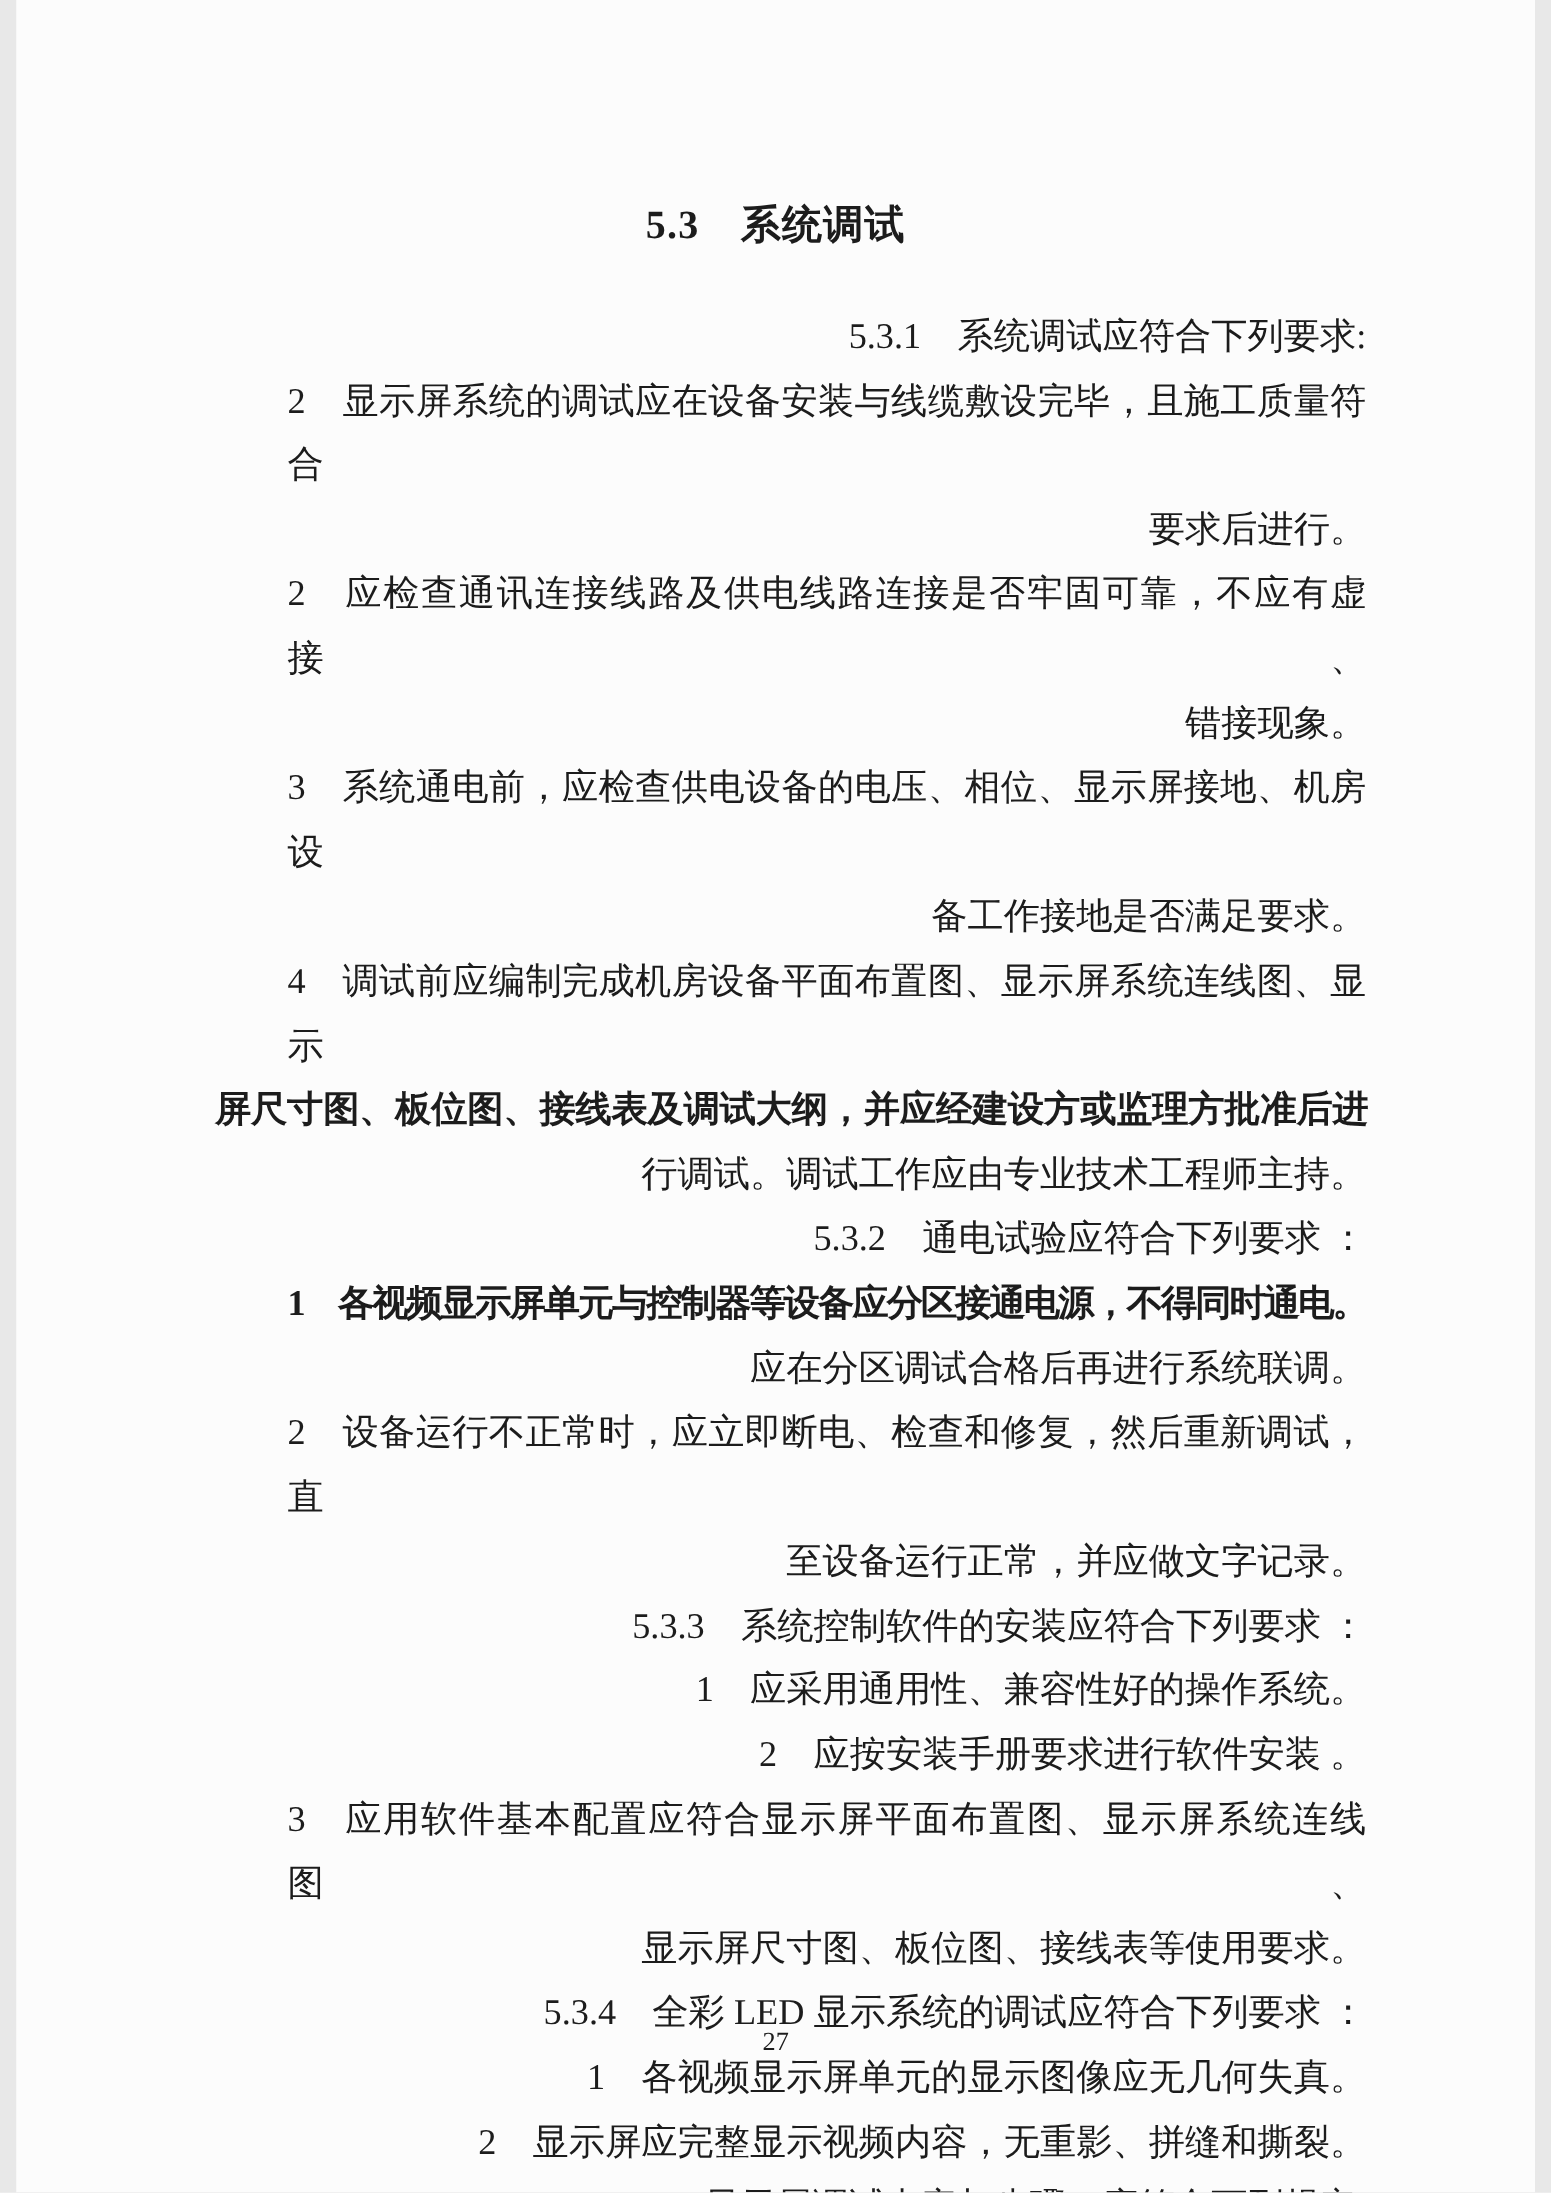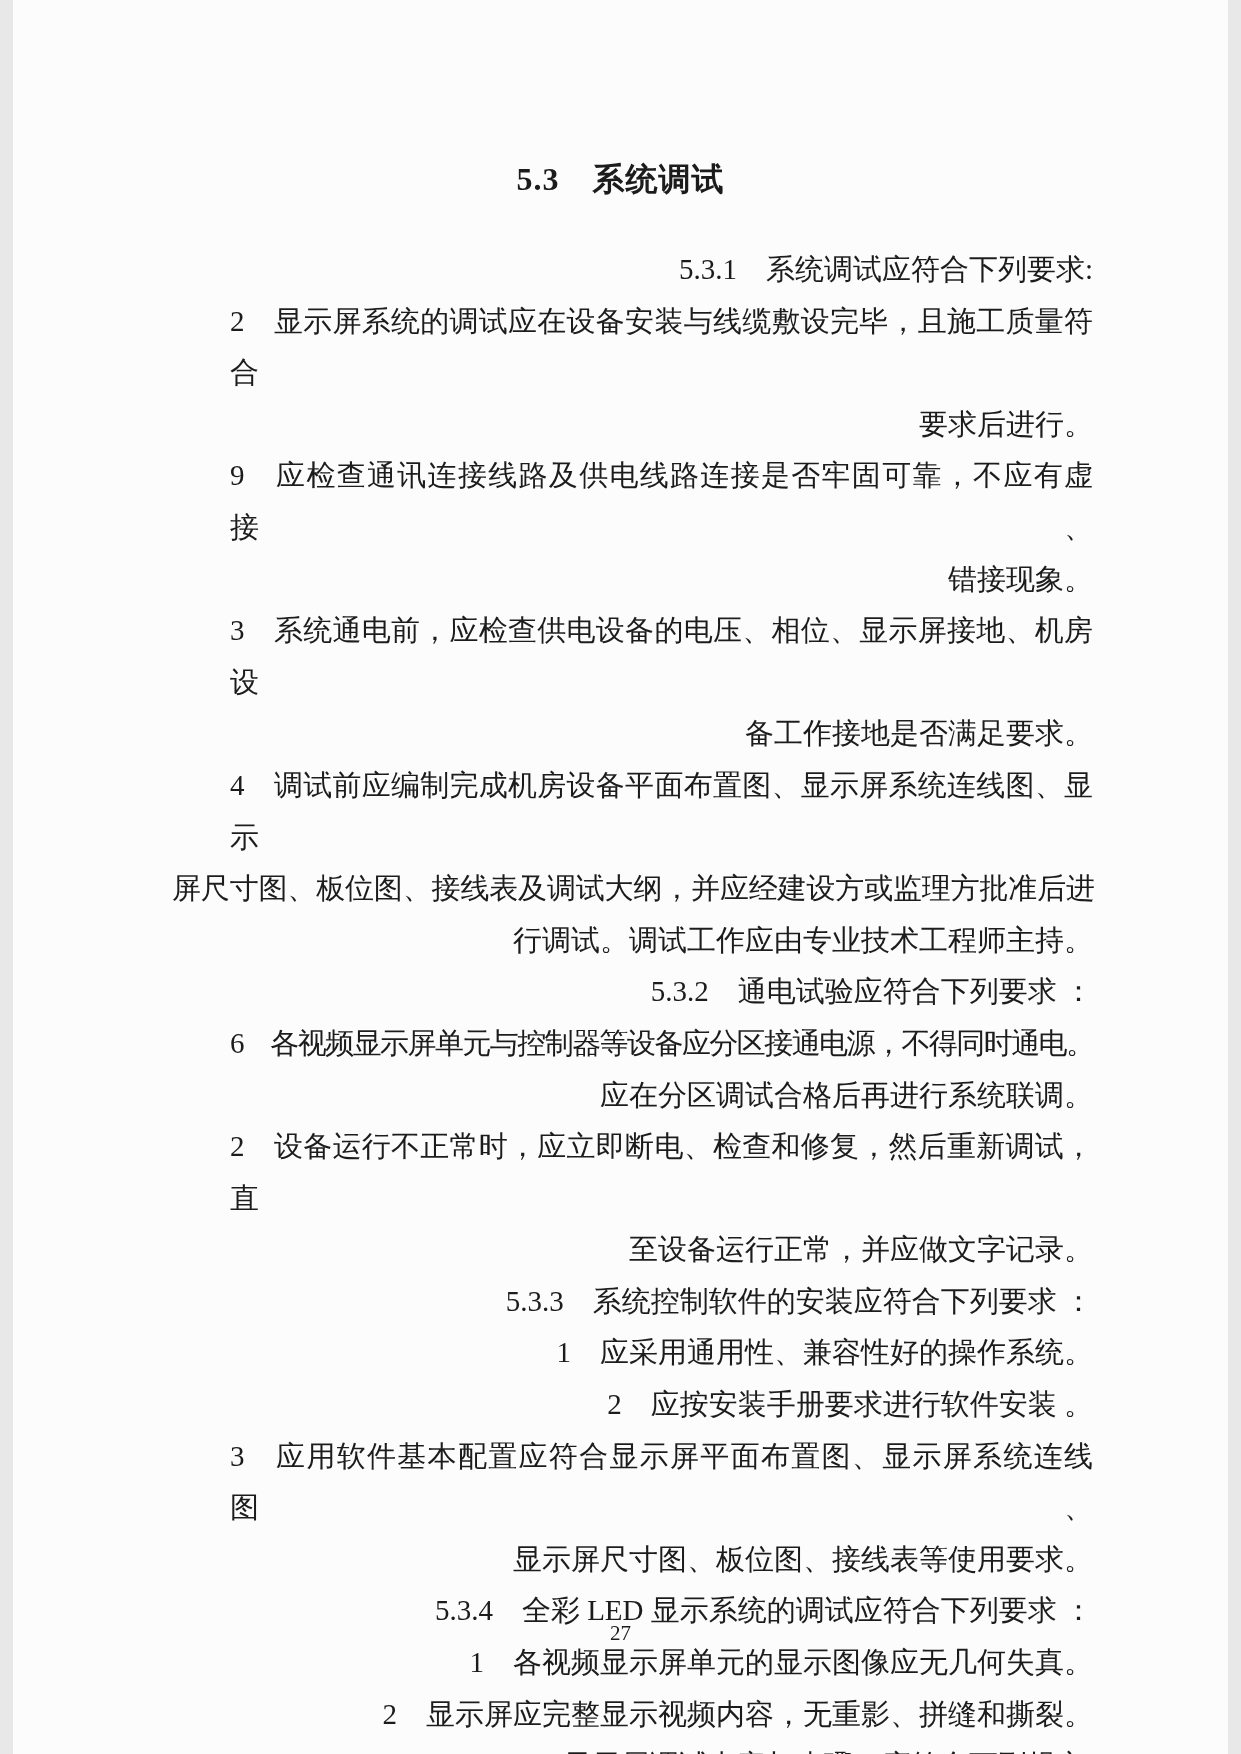--- a/index.html
+++ b/index.html
@@ -38,21 +38,21 @@
     text-align: right;
   }
   
   .item { padding-left: 58px; }
   
   .full {
     text-align: justify;
     text-align-last: justify;
   }
   
-  .tight { letter-spacing: -2px; }
+  .tight { letter-spacing: -2px; font-weight: bold; }
   .footer {
     position: absolute;
     top: 1618px;
     left: 0;
     width: 100%;
     text-align: center;
     font-size: 21px;
     line-height: 30px;
     color: #1c1c1c;
   }
@@ -61,29 +61,29 @@
 <body>
 
 <div class="page">
 
   <h1 class="heading">5.3　系统调试</h1>
 
   <div class="body-text">
     <p class="line">5.3.1　系统调试应符合下列要求:</p>
     <p class="line item full">2　显示屏系统的调试应在设备安装与线缆敷设完毕，且施工质量符合</p>
     <p class="line">要求后进行。</p>
-    <p class="line item full">9　应检查通讯连接线路及供电线路连接是否牢固可靠，不应有虚接、</p>
+    <p class="line item full">2　应检查通讯连接线路及供电线路连接是否牢固可靠，不应有虚接、</p>
     <p class="line">错接现象。</p>
     <p class="line item full">3　系统通电前，应检查供电设备的电压、相位、显示屏接地、机房设</p>
     <p class="line">备工作接地是否满足要求。</p>
     <p class="line item full">4　调试前应编制完成机房设备平面布置图、显示屏系统连线图、显示</p>
     <p class="line full tight">屏尺寸图、板位图、接线表及调试大纲，并应经建设方或监理方批准后进</p>
     <p class="line">行调试。调试工作应由专业技术工程师主持。</p>
     <p class="line">5.3.2　通电试验应符合下列要求 ：</p>
-    <p class="line item full tight">6　各视频显示屏单元与控制器等设备应分区接通电源，不得同时通电。</p>
+    <p class="line item full tight">1　各视频显示屏单元与控制器等设备应分区接通电源，不得同时通电。</p>
     <p class="line">应在分区调试合格后再进行系统联调。</p>
     <p class="line item full">2　设备运行不正常时，应立即断电、检查和修复，然后重新调试，直</p>
     <p class="line">至设备运行正常，并应做文字记录。</p>
     <p class="line">5.3.3　系统控制软件的安装应符合下列要求 ：</p>
     <p class="line item">1　应采用通用性、兼容性好的操作系统。</p>
     <p class="line item">2　应按安装手册要求进行软件安装 。</p>
     <p class="line item full">3　应用软件基本配置应符合显示屏平面布置图、显示屏系统连线图、</p>
     <p class="line">显示屏尺寸图、板位图、接线表等使用要求。</p>
     <p class="line">5.3.4　全彩 LED 显示系统的调试应符合下列要求 ：</p>
     <p class="line item">1　各视频显示屏单元的显示图像应无几何失真。</p>

